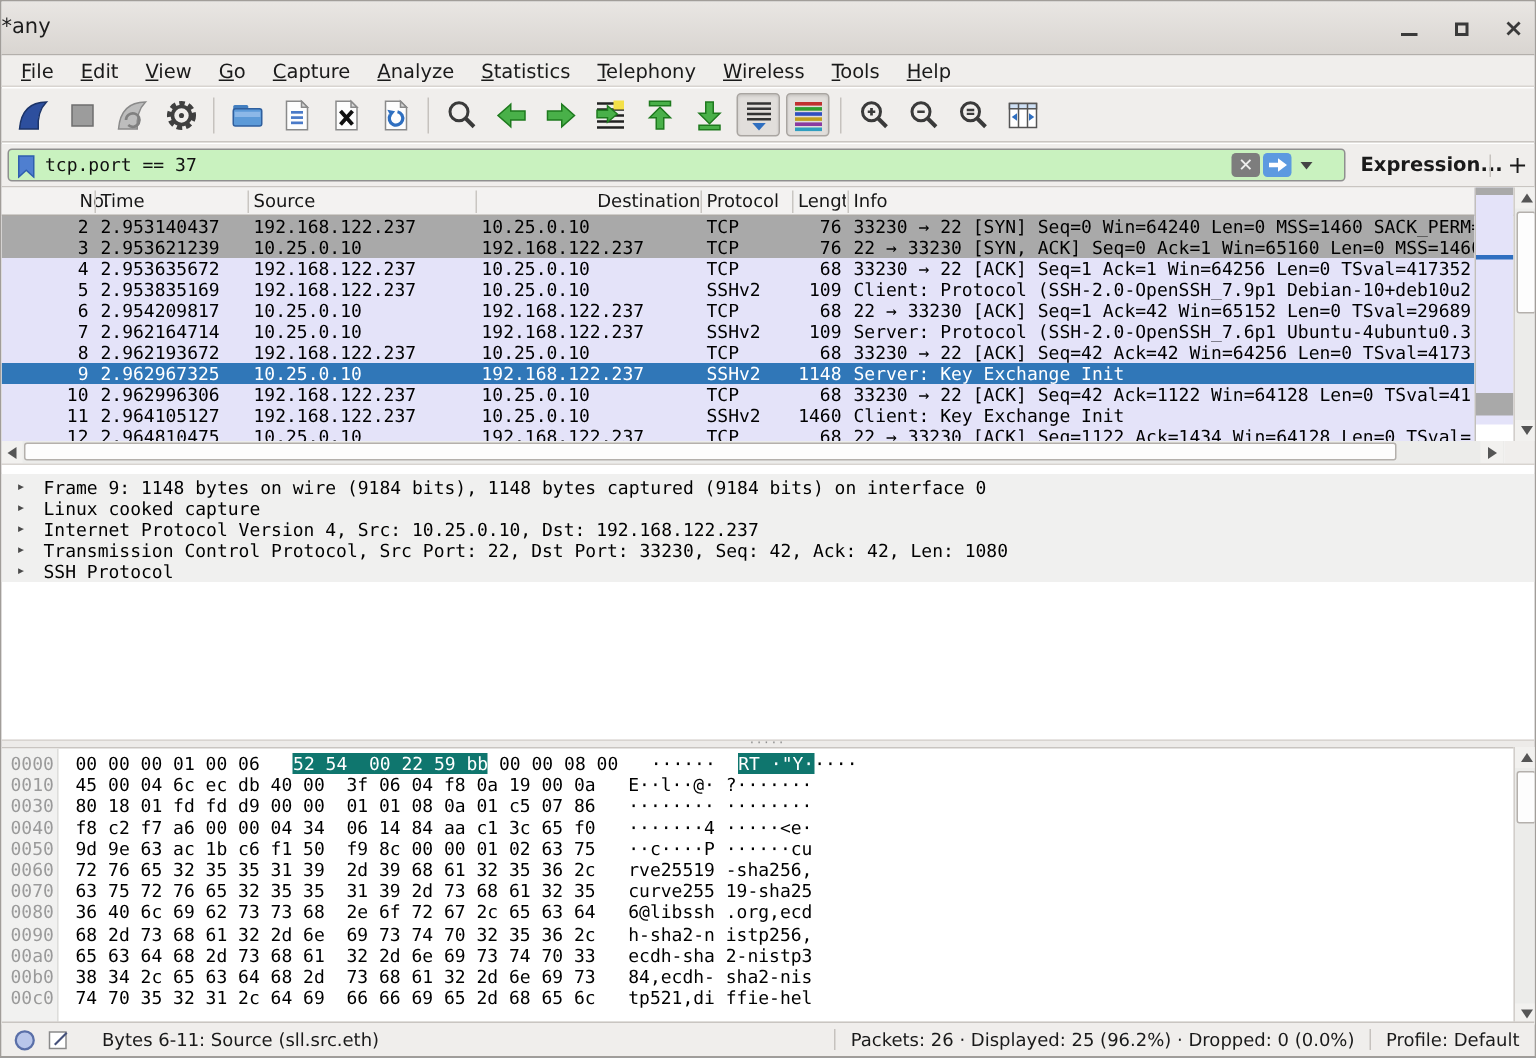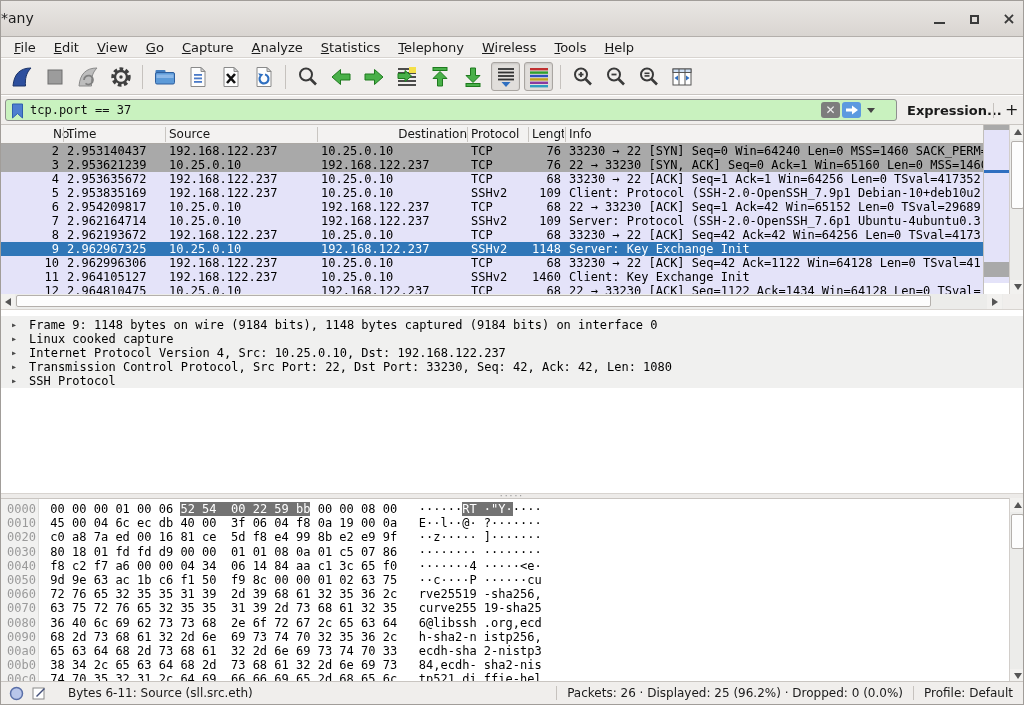--- a/index.html
+++ b/index.html
@@ -93,21 +93,21 @@
   .drows-bg{position:absolute;top:6px;left:0;right:0;height:72px;background:#f0f0ef;}
   .dline{position:absolute;left:0;right:0;height:14px;font:12px "DejaVu Sans Mono",monospace;white-space:pre;color:#000;}
   .dtri{position:absolute;left:10px;top:1px;font-size:10px;color:#4a4a4a;}
   .dtext{position:absolute;left:28px;top:0;}
 
   
   .hexpane{position:absolute;top:497px;left:0;right:0;height:185px;background:#fff;border-top:1px solid #c9c5c1;overflow:hidden;}
   .hex-offcol{position:absolute;left:0;top:0;width:38px;height:100%;background:#f1f1f0;border-right:1px solid #dddddb;}
   .hexline{position:relative;height:14.2px;font:12px "DejaVu Sans Mono",monospace;white-space:pre;padding-left:6px;color:#000;}
   .hoff{color:#9a9a9a;}
-  .hl{background:#737373;color:#fff;}
+  .hl{background:#0f766e;color:#fff;margin-left:15px;}
 
   
   .statusbar{position:absolute;left:0;right:0;bottom:0;height:23px;background:#f0eeec;
              border-top:1px solid #c9c5c1;display:flex;align-items:center;font-size:12px;color:#1a1a1a;}
   .st-left{display:flex;align-items:center;gap:8px;padding-left:8px;flex:1;min-width:0;}
   .st-text{margin-left:14px;white-space:nowrap;}
   .st-right{display:flex;align-items:center;gap:10px;padding-right:10px;}
   .st-sep{width:1px;height:14px;background:#c6c2be;}
   svg{display:block;}
 </style>
@@ -425,21 +425,20 @@
 
   <div class="splitter" style="top:492px;height:5px;">
     <span class="split-dots">·····</span>
   </div>
 
   <div class="hexpane">
     <div class="hex-offcol"></div>
     <div id="hexlines" style="position:relative;padding-top:3px;">
         <div class="hexline"><span class="hoff">0000</span><span>  00 00 00 01 00 06 </span><span class="hl">52 54  00 22 59 bb</span><span> 00 00 08 00   </span><span>······</span><span class="hl">RT ·"Y·</span><span>····</span></div>
         <div class="hexline"><span class="hoff">0010</span><span>  45 00 04 6c ec db 40 00  3f 06 04 f8 0a 19 00 0a   </span><span>E··l··@· ?·······</span></div>
-        <div class="hexline"><span class="hoff">0020</span><span>  c0 a8 7a ed 00 16 81 ce  5d f8 e4 99 8b e2 e9 9f   </span><span>··z····· ]·······</span></div>
         <div class="hexline"><span class="hoff">0030</span><span>  80 18 01 fd fd d9 00 00  01 01 08 0a 01 c5 07 86   </span><span>········ ········</span></div>
         <div class="hexline"><span class="hoff">0040</span><span>  f8 c2 f7 a6 00 00 04 34  06 14 84 aa c1 3c 65 f0   </span><span>·······4 ·····&lt;e·</span></div>
         <div class="hexline"><span class="hoff">0050</span><span>  9d 9e 63 ac 1b c6 f1 50  f9 8c 00 00 01 02 63 75   </span><span>··c····P ······cu</span></div>
         <div class="hexline"><span class="hoff">0060</span><span>  72 76 65 32 35 35 31 39  2d 39 68 61 32 35 36 2c   </span><span>rve25519 -sha256,</span></div>
         <div class="hexline"><span class="hoff">0070</span><span>  63 75 72 76 65 32 35 35  31 39 2d 73 68 61 32 35   </span><span>curve255 19-sha25</span></div>
         <div class="hexline"><span class="hoff">0080</span><span>  36 40 6c 69 62 73 73 68  2e 6f 72 67 2c 65 63 64   </span><span>6@libssh .org,ecd</span></div>
         <div class="hexline"><span class="hoff">0090</span><span>  68 2d 73 68 61 32 2d 6e  69 73 74 70 32 35 36 2c   </span><span>h-sha2-n istp256,</span></div>
         <div class="hexline"><span class="hoff">00a0</span><span>  65 63 64 68 2d 73 68 61  32 2d 6e 69 73 74 70 33   </span><span>ecdh-sha 2-nistp3</span></div>
         <div class="hexline"><span class="hoff">00b0</span><span>  38 34 2c 65 63 64 68 2d  73 68 61 32 2d 6e 69 73   </span><span>84,ecdh- sha2-nis</span></div>
         <div class="hexline"><span class="hoff">00c0</span><span>  74 70 35 32 31 2c 64 69  66 66 69 65 2d 68 65 6c   </span><span>tp521,di ffie-hel</span></div>

